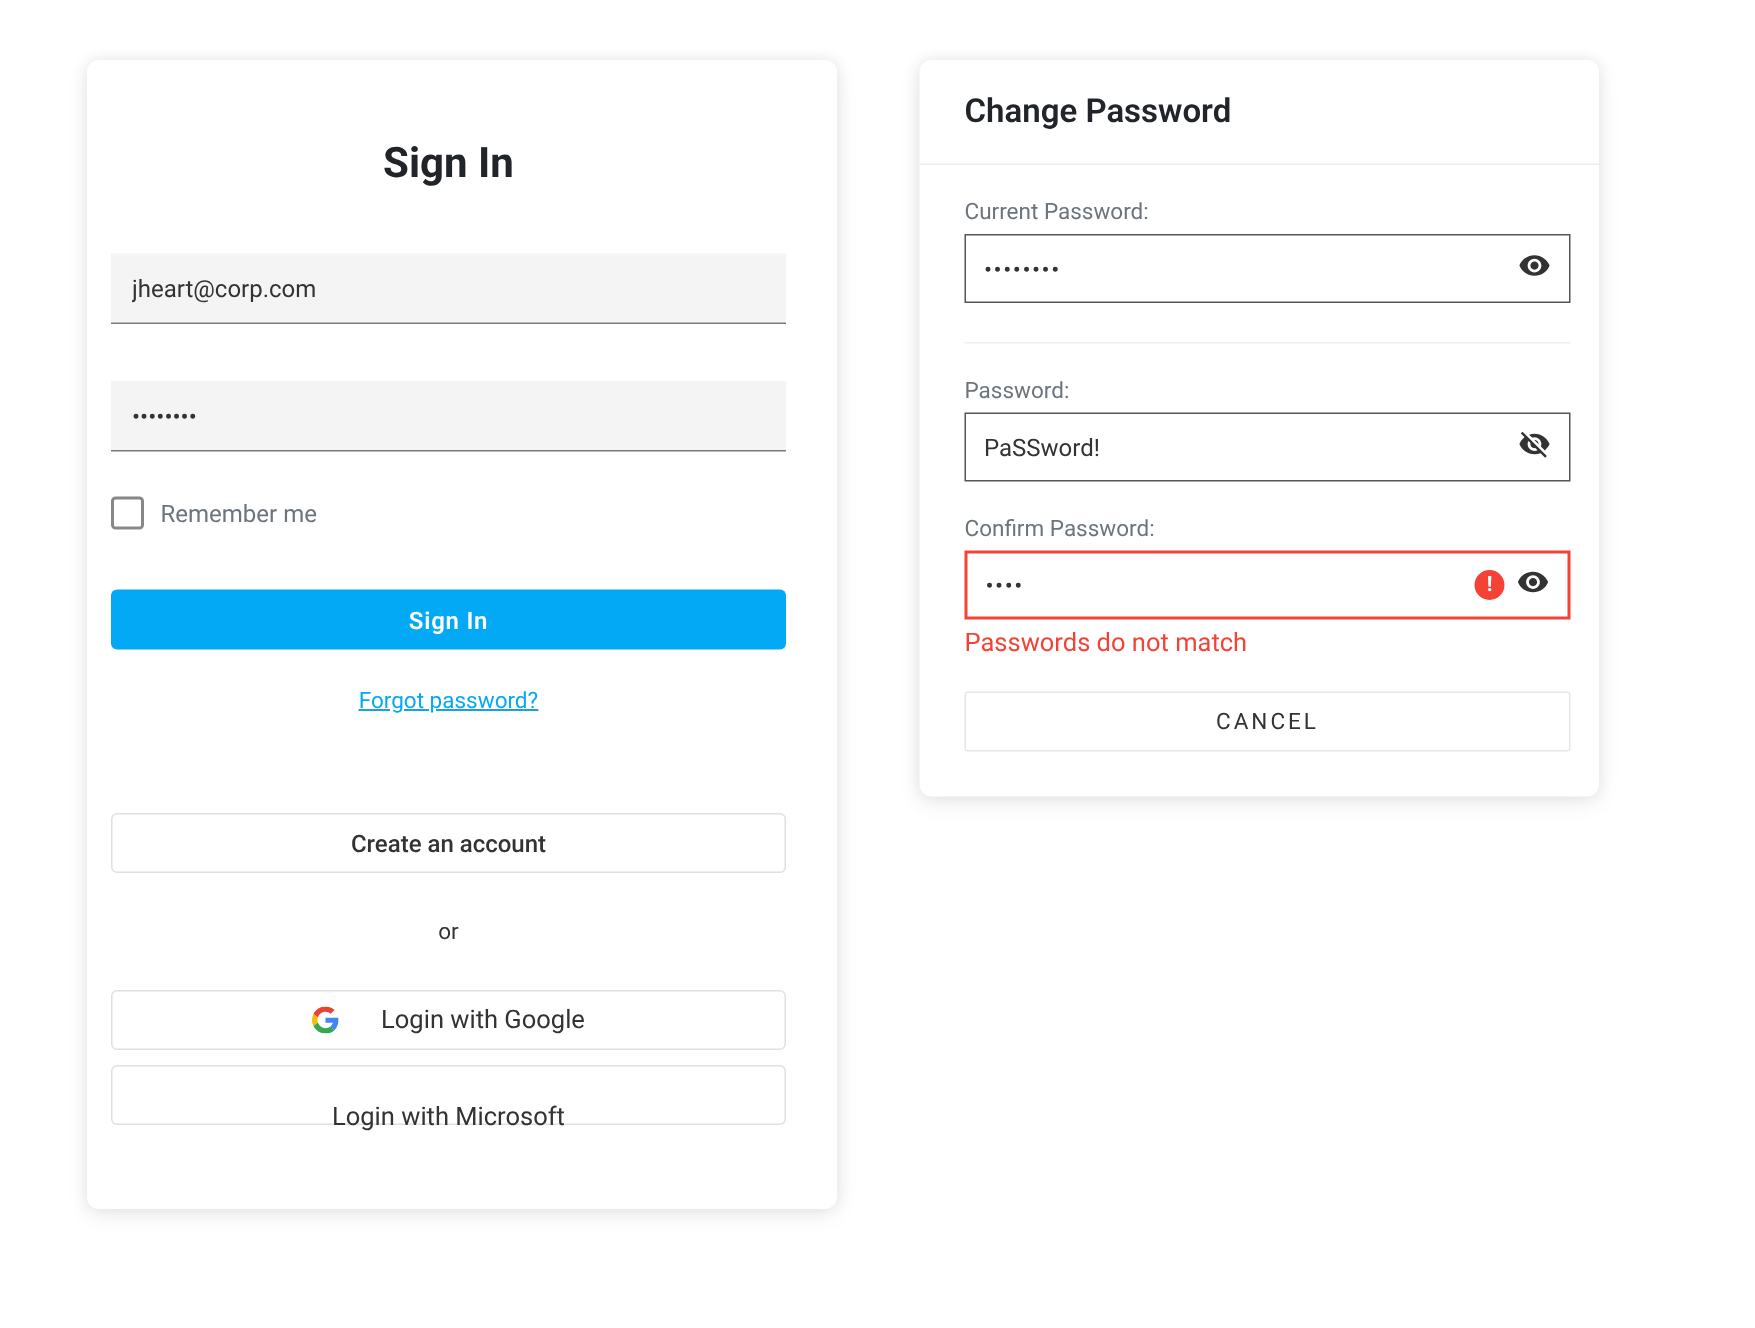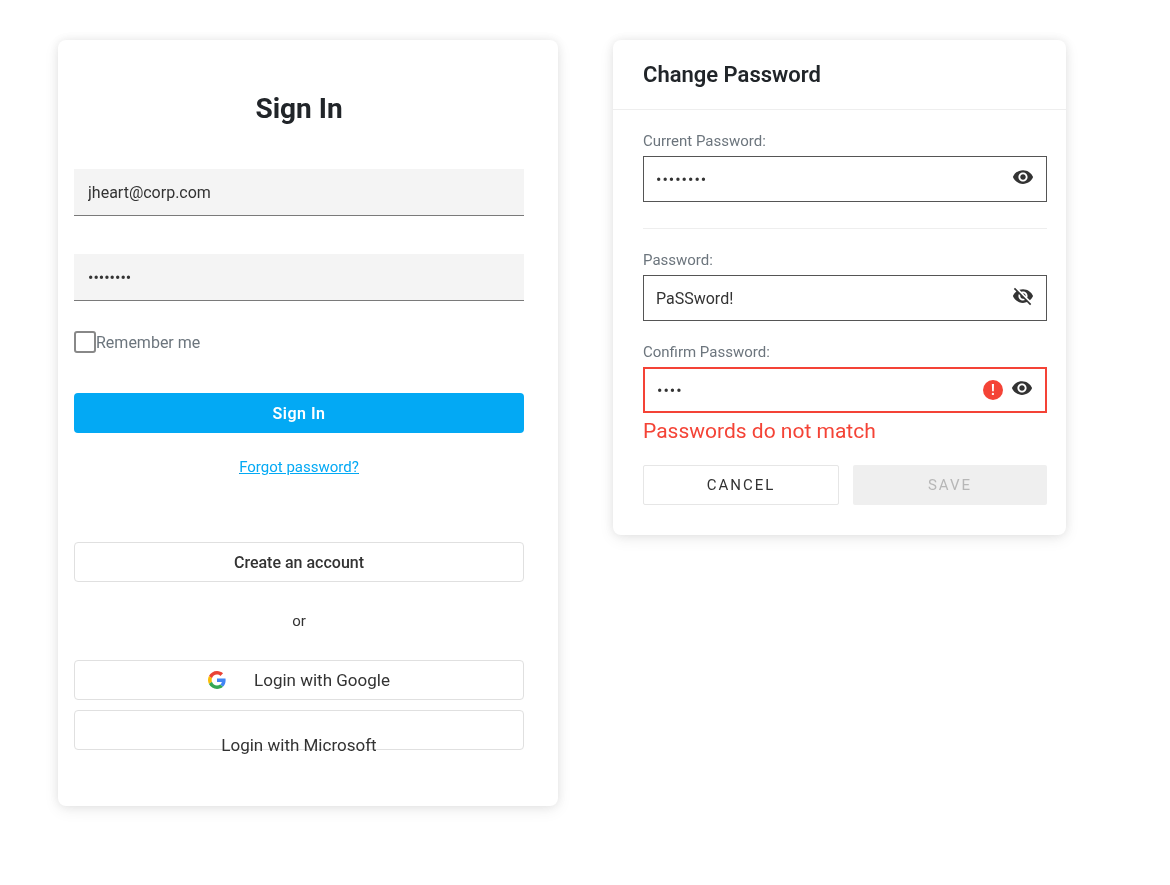--- a/index.html
+++ b/index.html
@@ -56,20 +56,21 @@
       outline: none;
       margin-bottom: 38px;
     }
     .signin-input:last-of-type {
       margin-bottom: 30px;
     }
 
     .remember-row {
       display: flex;
       align-items: center;
+      gap: 11px;
       margin-bottom: 40px;
     }
     .checkbox {
       width: 22px;
       height: 22px;
       border: 2px solid #888888;
       border-radius: 3px;
       background: #ffffff;
       cursor: pointer;
     }
@@ -225,21 +226,21 @@
     }
 
     .hr-sep {
       border: none;
       border-top: 1px solid #eee;
       margin: 26px 0 22px 0;
     }
 
     .error-text {
       color: #f44336;
-      font-size: 21px;
+      font-size: 17px;
       margin-top: 6px;
     }
 
     .actions-row {
       display: flex;
       gap: 14px;
       margin-top: 22px;
     }
     .action-btn {
       flex: 1;
@@ -359,21 +360,18 @@
               </svg>
           </span>
         </div>
         <div class="error-text">Passwords do not match</div>
       </div>
 
       <div class="actions-row">
         <button class="action-btn cancel-btn">
           <span>CANCEL</span>
         </button>
-        <button class="action-btn save-btn">
-          <span>SAVE</span>
-        </button>
       </div>
 
     </div>
   </div>
 
 </div>
 
 </body></html>

